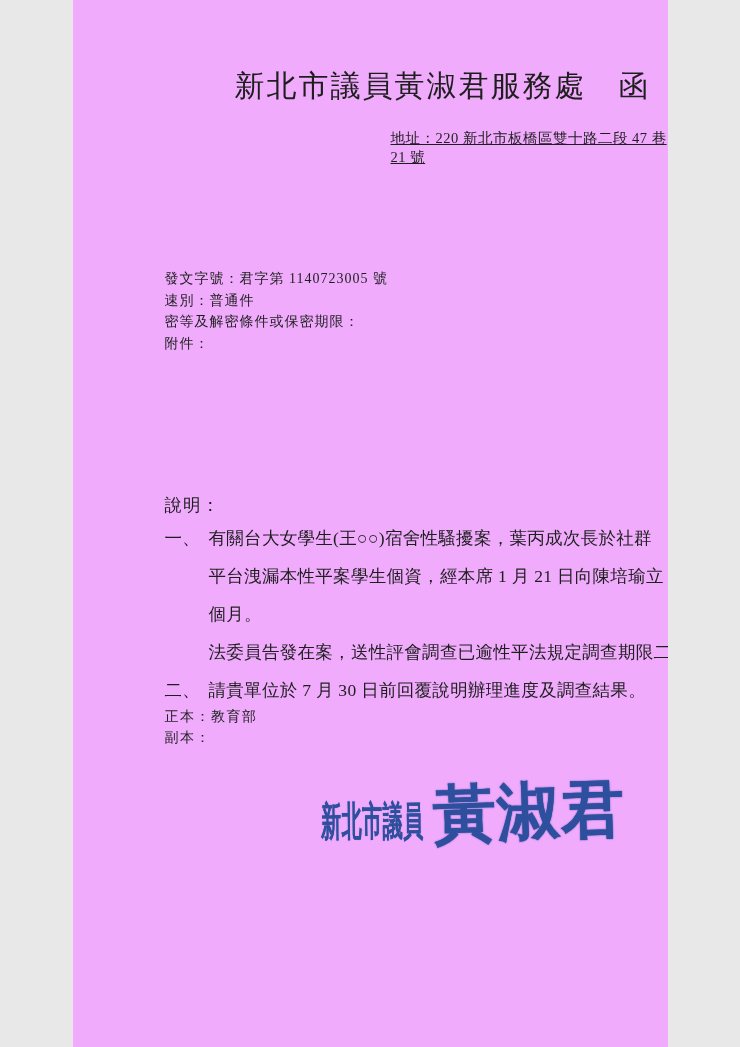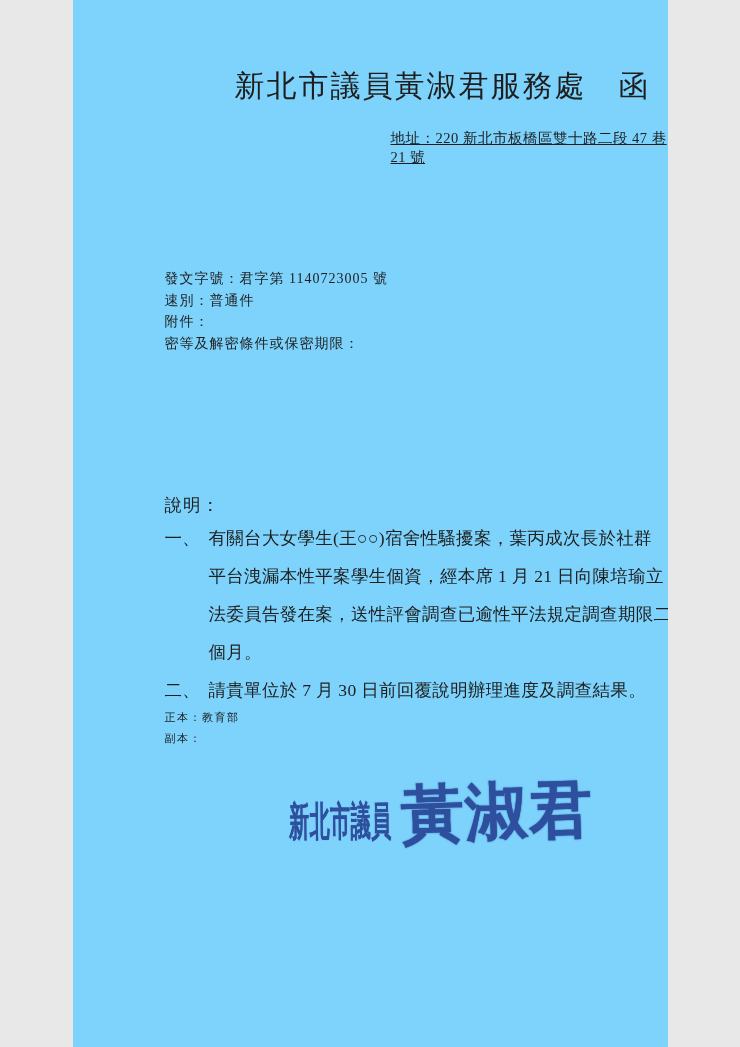--- a/index.html
+++ b/index.html
@@ -5,21 +5,21 @@
   html, body {
     margin: 0;
     padding: 0;
     background: #e8e8e8;
   }
   .page {
     position: relative;
     width: 595px;
     height: 1047px;
     margin: 0 auto;
-    background: #7dd3fc;
+    background: #f0abfc;
     font-family: "Liberation Serif", "DejaVu Serif", serif;
     color: #1e1e1e;
     overflow: hidden;
   }
   .doc-title {
     position: absolute;
     top: 66px;
     left: 0;
     width: 740px;
     text-align: center;
@@ -79,38 +79,39 @@
     flex: none;
     width: 44px;
   }
   .desc-item .item-lines {
     flex: 1;
   }
   .copies-block {
     position: absolute;
     top: 707px;
     left: 92px;
-    font-size: 11px;
+    font-size: 14px;
     line-height: 20.5px;
     letter-spacing: 1.5px;
   }
   .stamp {
     position: absolute;
     top: 770px;
     left: 216px;
     display: flex;
     align-items: center;
     color: #2e4f9d;
     transform: rotate(-0.5deg);
   }
   .stamp-office-wrap {
     width: 104px;
     margin-top: 14px;
     margin-right: 8px;
     overflow: visible;
+    margin-left: 32px;
   }
   .stamp-office {
     display: inline-block;
     font-size: 40px;
     font-weight: bold;
     white-space: nowrap;
     letter-spacing: 1px;
     transform: scale(0.5, 1);
     transform-origin: left center;
     text-shadow: 0 0 1px #2e4f9d;
@@ -130,35 +131,35 @@
 <div class="page">
 
   <div class="doc-title">新北市議員黃淑君服務處　函</div>
 
   <div class="address-line">地址：220 新北市板橋區雙十路二段 47 巷 21 號</div>
 
 
   <div class="meta-block">
     <div>發文字號：君字第 1140723005 號</div>
     <div>速別：普通件</div>
+    <div>密等及解密條件或保密期限：</div>
     <div>附件：</div>
-    <div>密等及解密條件或保密期限：</div>
   </div>
 
 
   <div class="description-block">
     <div class="description-heading">說明：</div>
 
     <div class="desc-item">
       <span class="marker">一、</span>
       <div class="item-lines">
         <div>有關台大女學生(王○○)宿舍性騷擾案，葉丙成次長於社群</div>
         <div>平台洩漏本性平案學生個資，經本席 1 月 21 日向陳培瑜立</div>
+        <div>個月。</div>
         <div>法委員告發在案，送性評會調查已逾性平法規定調查期限二</div>
-        <div>個月。</div>
       </div>
     </div>
 
     <div class="desc-item">
       <span class="marker">二、</span>
       <div class="item-lines">
         <div>請貴單位於 7 月 30 日前回覆說明辦理進度及調查結果。</div>
       </div>
     </div>
   </div>

